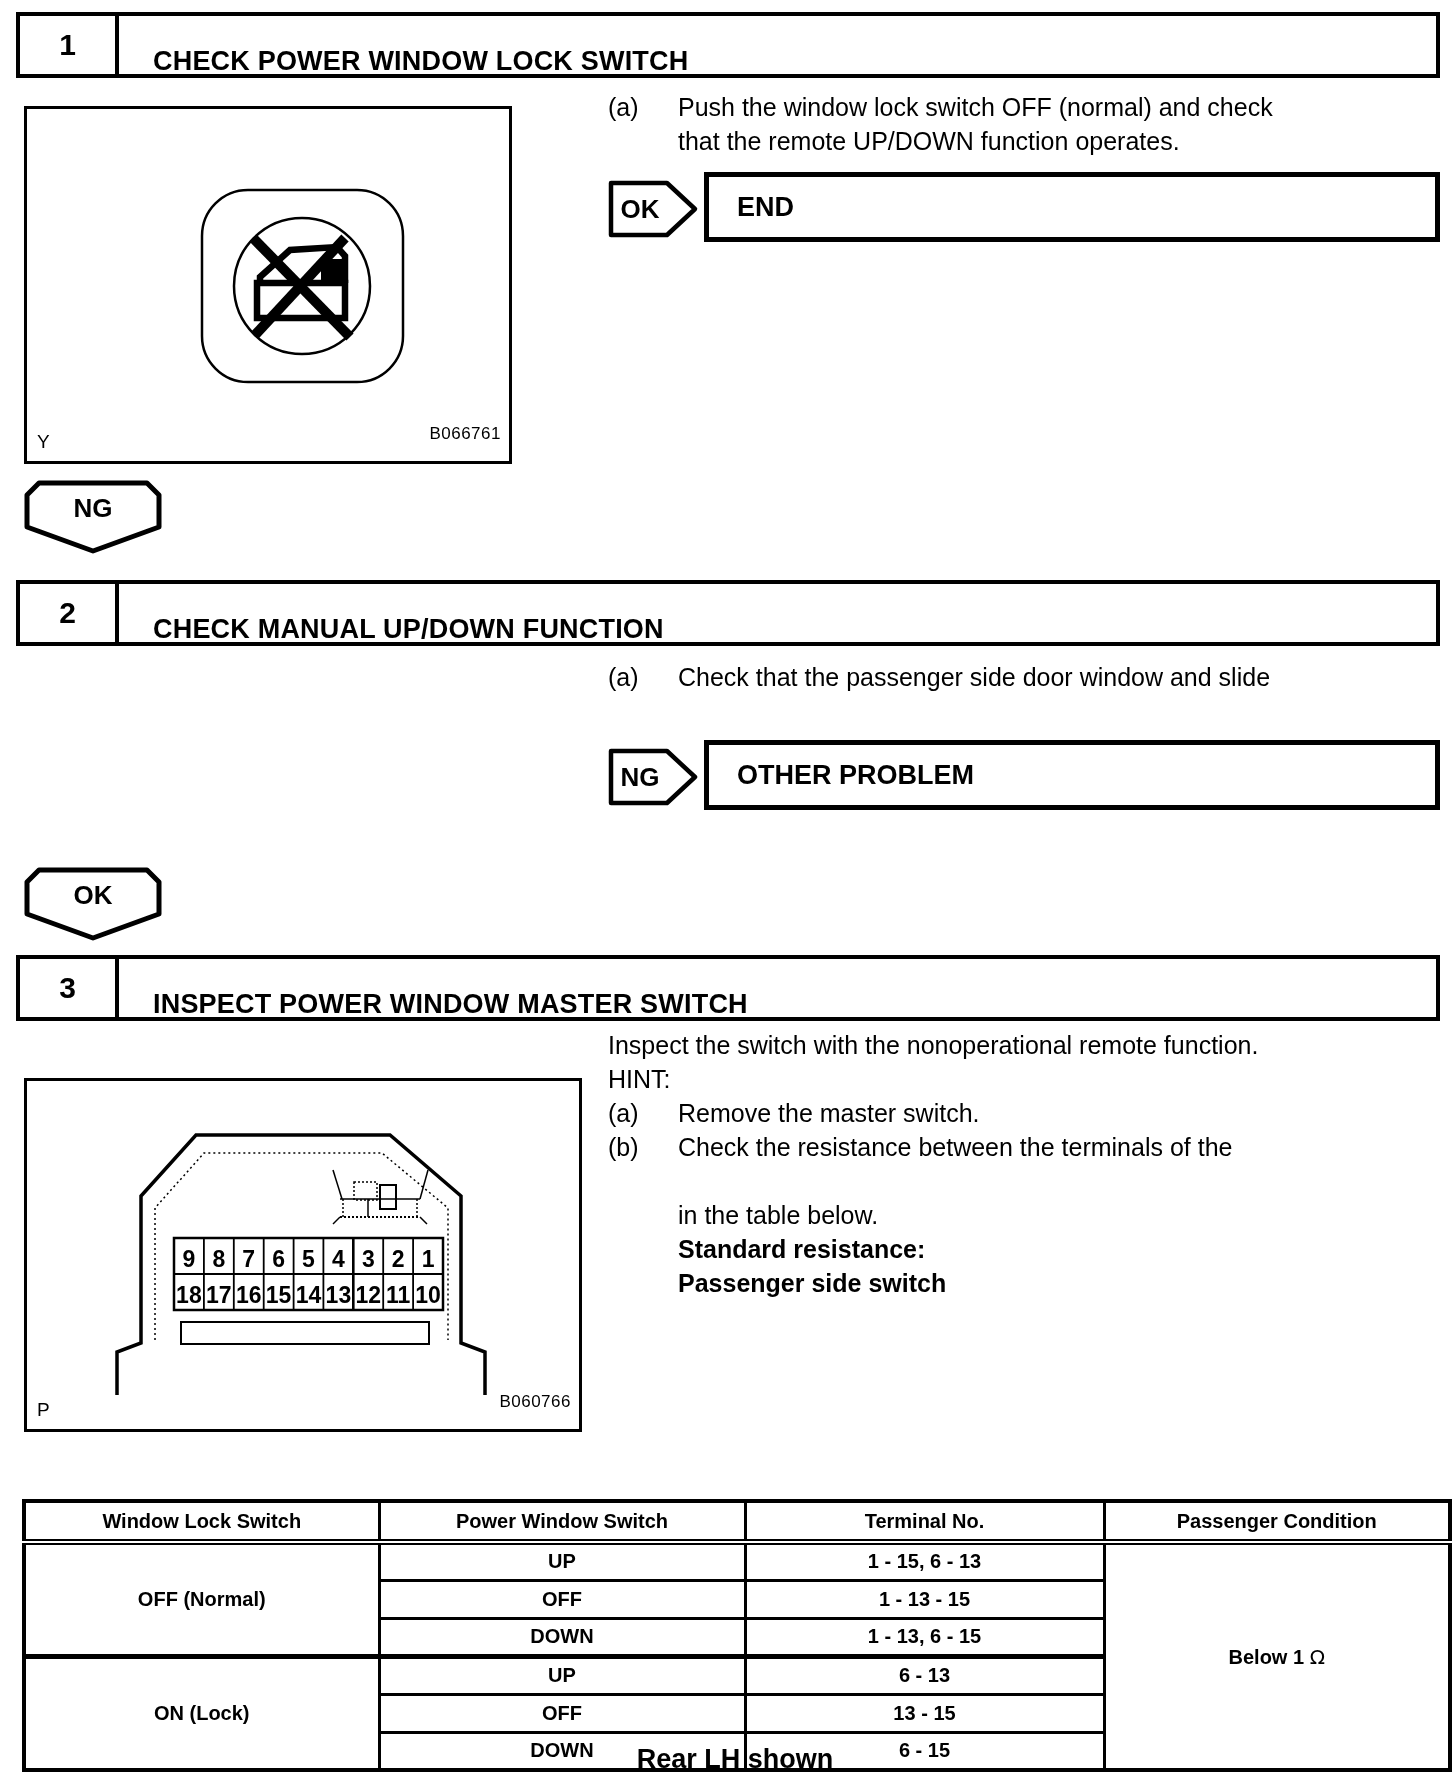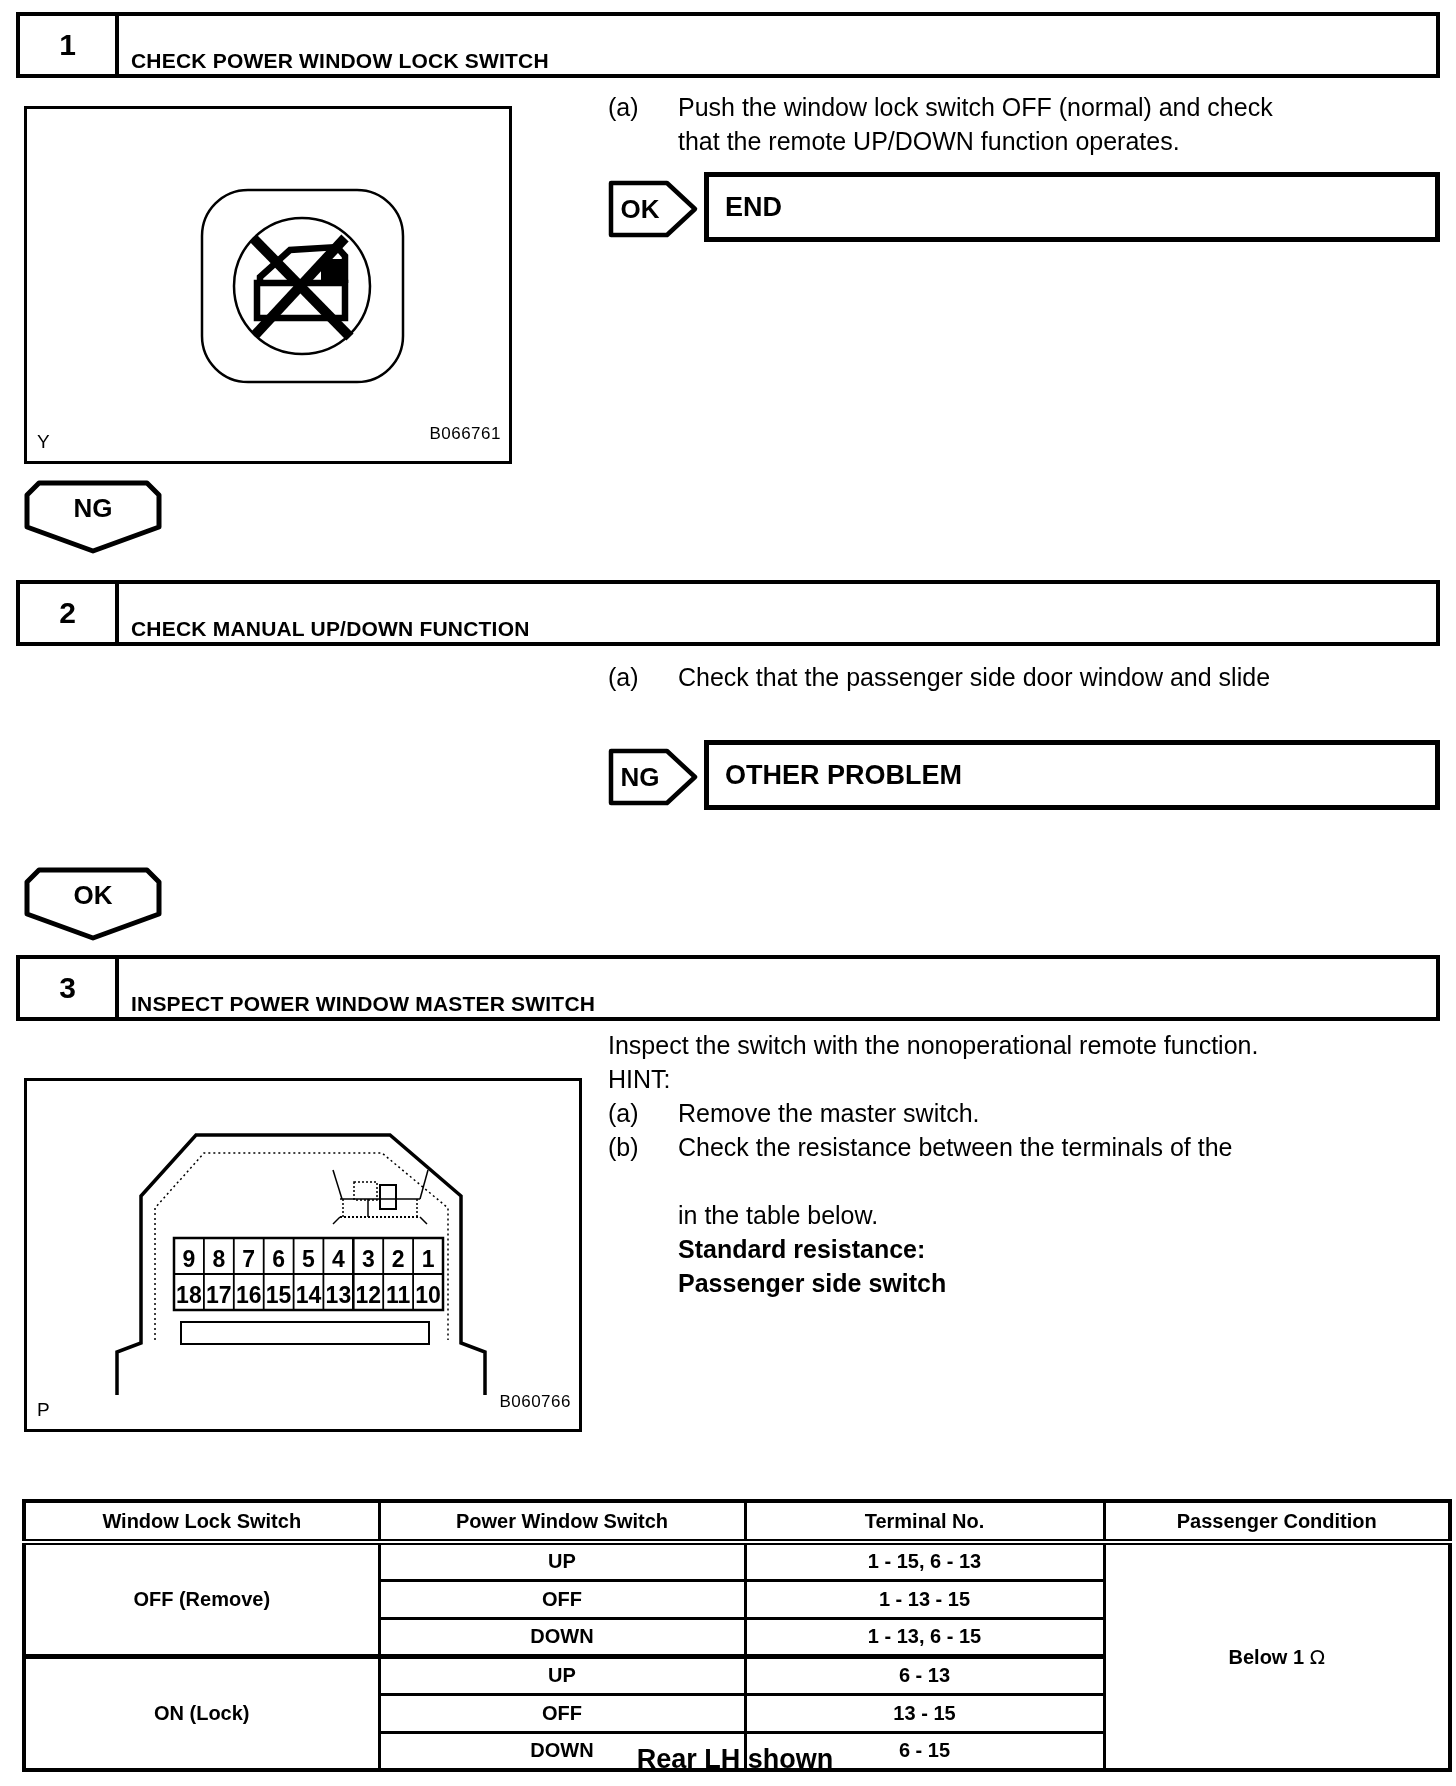--- a/index.html
+++ b/index.html
@@ -13,33 +13,33 @@
   .step-header {
     position: absolute; left: 16px; width: 1424px; height: 66px;
     border: 4px solid #000; display: flex; background: #fff;
   }
   .step-num {
     width: 99px; flex: none; border-right: 4px solid #000;
     display: flex; align-items: center; justify-content: center;
     font-size: 30px; font-weight: bold;
   }
   .step-title {
-    flex: 1; display: flex; align-items: center; padding-left: 12px;
-    font-size: 21px; font-weight: bold; letter-spacing: .2px; margin-top: 32px;
+    flex: 1; display: flex; align-items: center; padding-left: 34px;
+    font-size: 27px; font-weight: bold; letter-spacing: .2px; margin-top: 32px;
   }
   .figbox { position: absolute; border: 3px solid #000; background: #fff; }
   .fig-corner { position: absolute; left: 10px; bottom: 8px; font-size: 19px; }
   .fig-code { position: absolute; right: 8px; bottom: 17px; font-size: 17px; letter-spacing: .5px; }
   .txt { position: absolute; font-size: 25px; line-height: 34px; }
   .item { display: flex; align-items: flex-start; }
   .marker { width: 70px; flex: none; }
   .b { font-weight: bold; }
   .resultbox {
     position: absolute; height: 70px; border: 5px solid #000;
-    display: flex; align-items: center; padding-left: 16px;
+    display: flex; align-items: center; padding-left: 28px;
     font-size: 27px; font-weight: bold; background: #fff;
   }
   .arrow { position: absolute; }
   .spec-table {
     position: absolute; left: 22px; top: 1455px; width: 1426px;
     border-collapse: collapse; table-layout: fixed; background: #fff;
   }
   .spec-table th, .spec-table td {
     border: 3px solid #000; text-align: center; vertical-align: middle;
     font-size: 20px; font-weight: bold; padding: 0;
@@ -216,21 +216,21 @@
     <thead>
       <tr>
         <th>Window Lock Switch</th>
         <th>Power Window Switch</th>
         <th>Terminal No.</th>
         <th>Passenger Condition</th>
       </tr>
     </thead>
     <tbody>
       <tr>
-        <td rowspan="3">OFF (Remove)</td>
+        <td rowspan="3">OFF (Normal)</td>
         <td>UP</td>
         <td>1 - 15, 6 - 13</td>
         <td rowspan="6">
           <span>Below 1</span> <span class="omega">Ω</span>
         </td>
       </tr>
       <tr>
         <td>OFF</td>
         <td>1 - 13 - 15</td>
       </tr>

